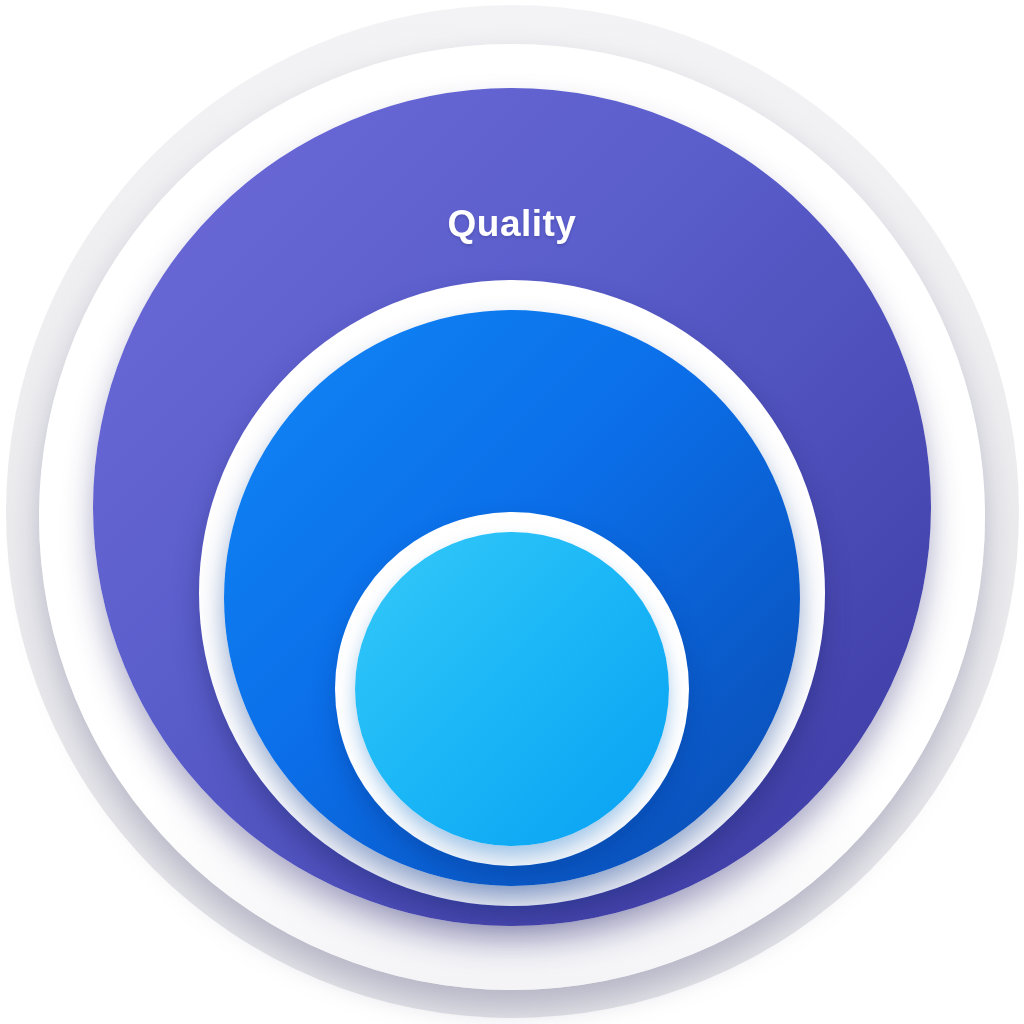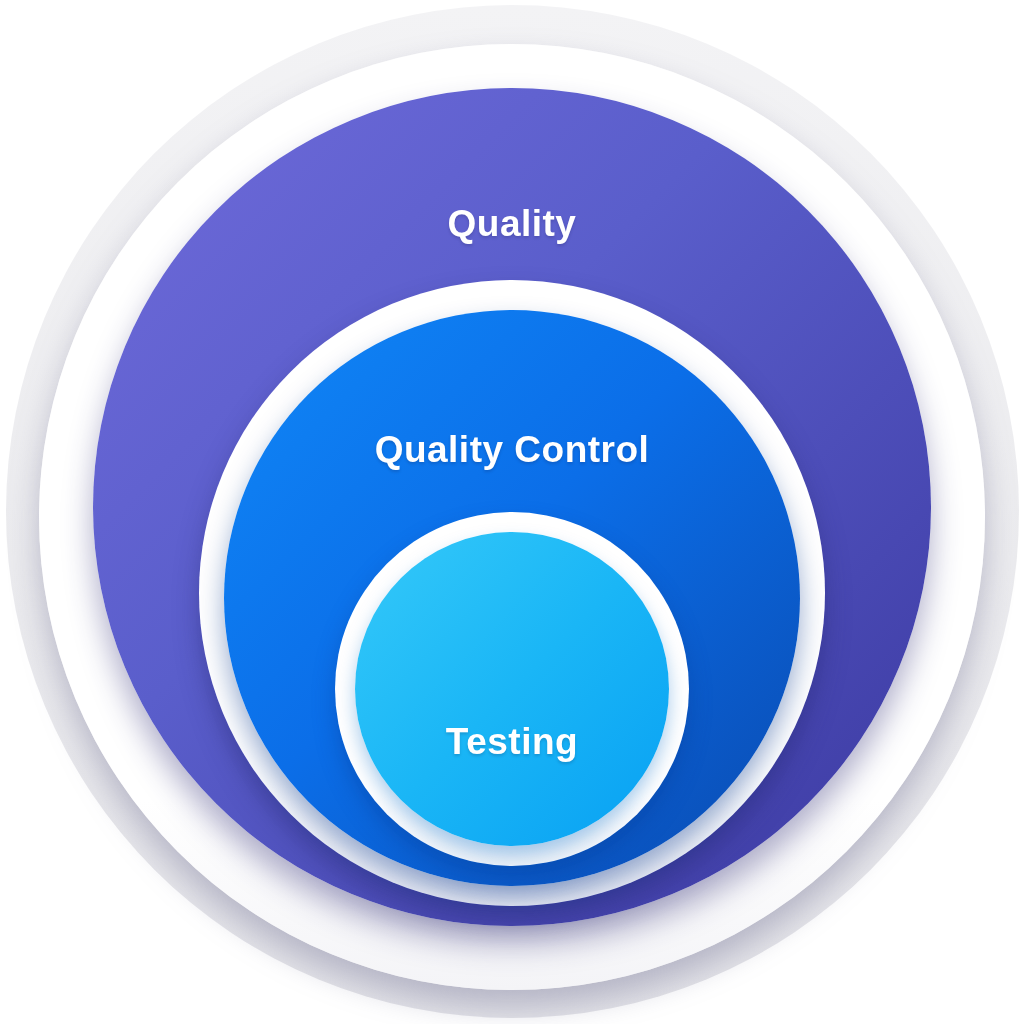--- a/index.html
+++ b/index.html
@@ -100,20 +100,16 @@
   <div class="circle qc"></div>
 
   <div class="circle ring-testing"></div>
   <div class="circle testing"></div>
 
   <div class="label label-qa">
     <span>Quality</span>
   </div>
 
   <div class="label label-qc">
-    <span>Quality Control</span>
   </div>
 
-  <div class="label label-testing">
-    <span>Testing</span>
-  </div>
 
 </div>
 
 </body></html>

